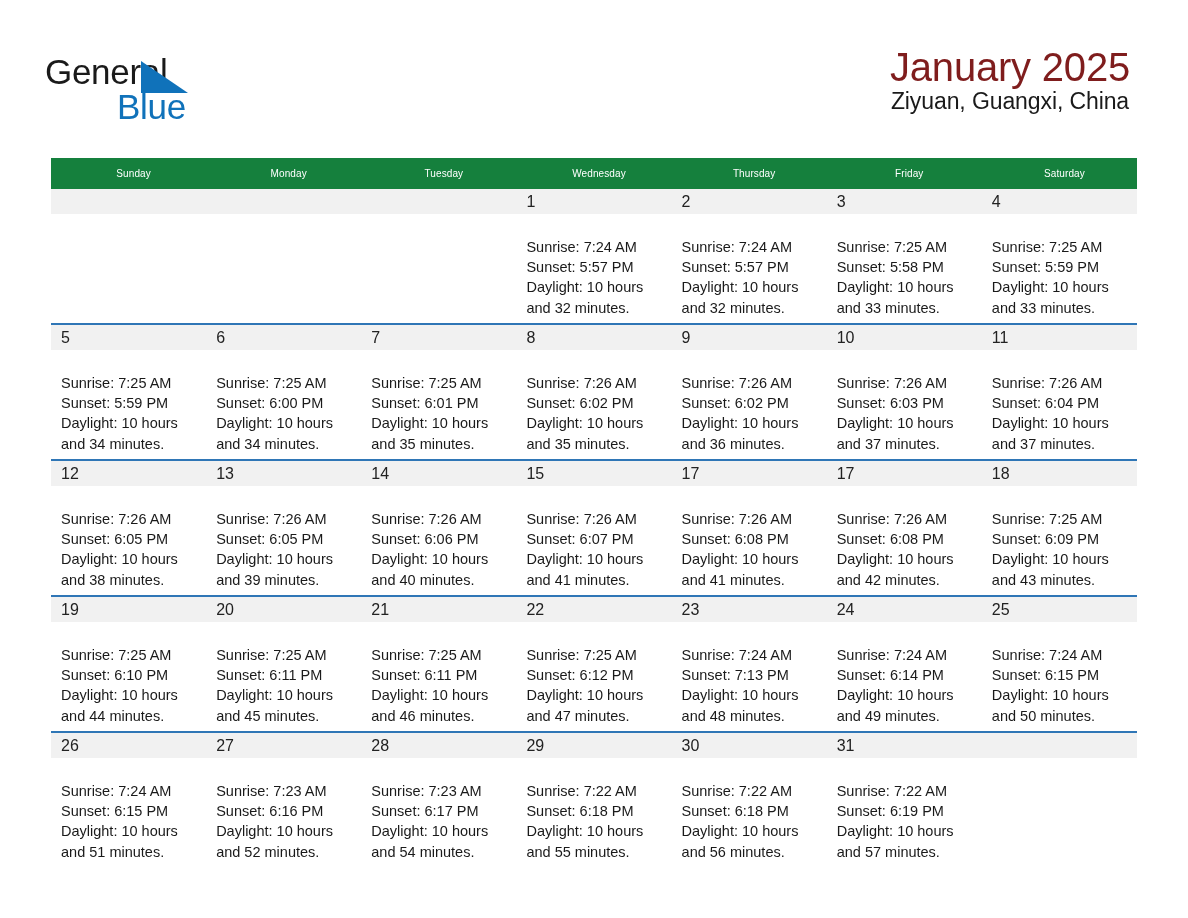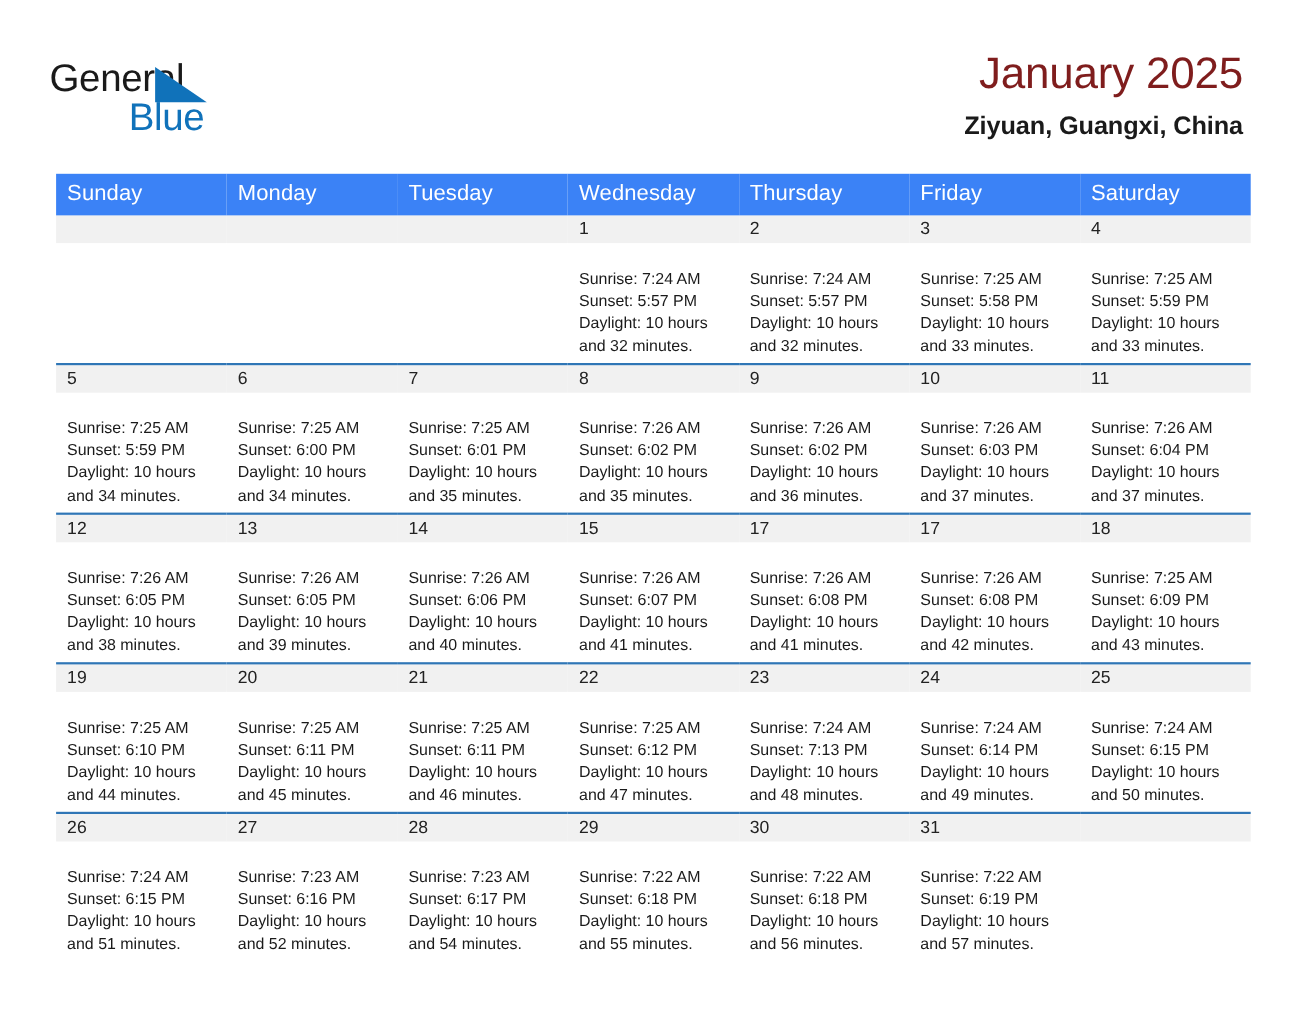--- a/index.html
+++ b/index.html
@@ -65,47 +65,47 @@
     padding-top: 2px;
   }
   .cal-title {
     font-size: 40px;
     font-weight: normal;
     color: #7f1d1d;
     letter-spacing: -0.2px;
     line-height: 1.05;
   }
   .cal-subtitle {
-    margin-top: 13px;
     font-size: 23px;
-    font-weight: bold;
+    font-weight: normal;
     color: #1a1a1a;
     letter-spacing: -0.1px;
+    text-align: center;
   }
 
   
   .cal-wrap {
     position: absolute;
     left: 51px;
     top: 158px;
     width: 1086px;
   }
   table.cal {
     border-collapse: collapse;
     table-layout: fixed;
     width: 1086px;
   }
   table.cal col { width: 155.14px; }
 
   thead th {
-    background: #3b82f6;
+    background: #15803d;
     color: #ffffff;
-    font-size: 20px;
+    font-size: 10px;
     font-weight: normal;
-    text-align: left;
+    text-align: center;
     padding: 7px 0 8px 10px;
     height: 16px;
     letter-spacing: 0.1px;
   }
 
   tbody tr.week > td {
     vertical-align: top;
     padding: 0;
     border-top: 2.5px solid #2f76b6;
     height: 134px;

